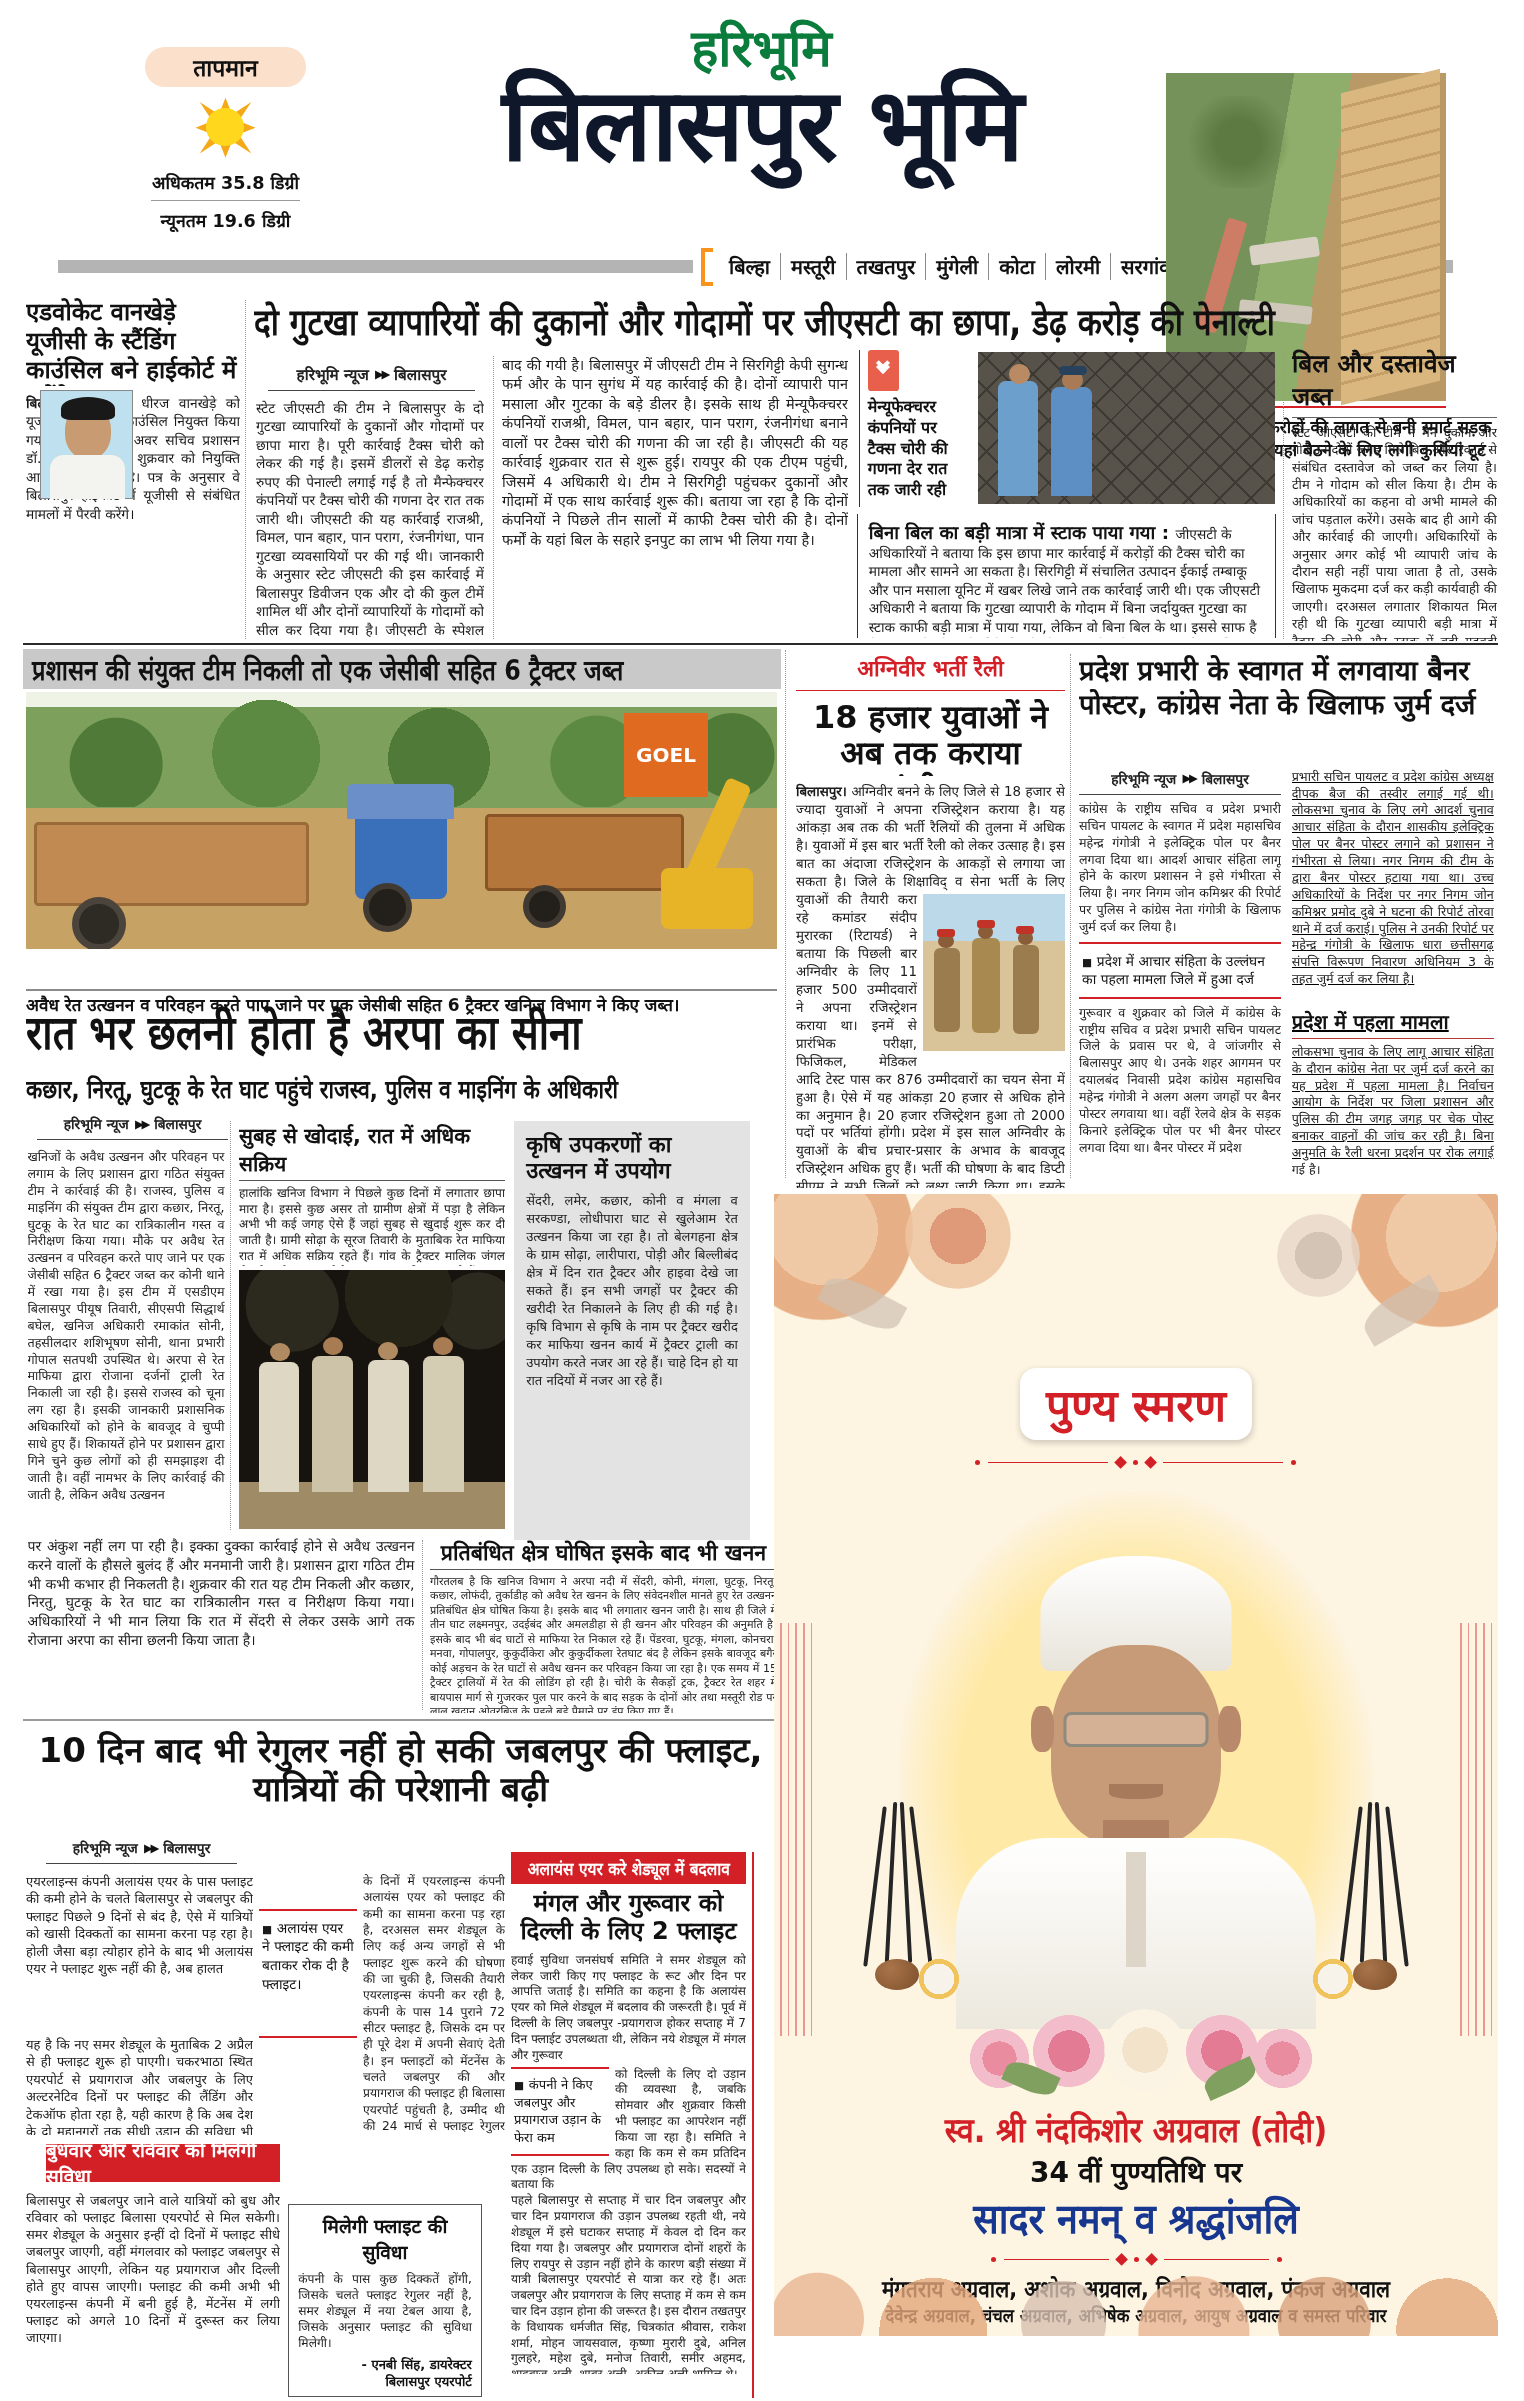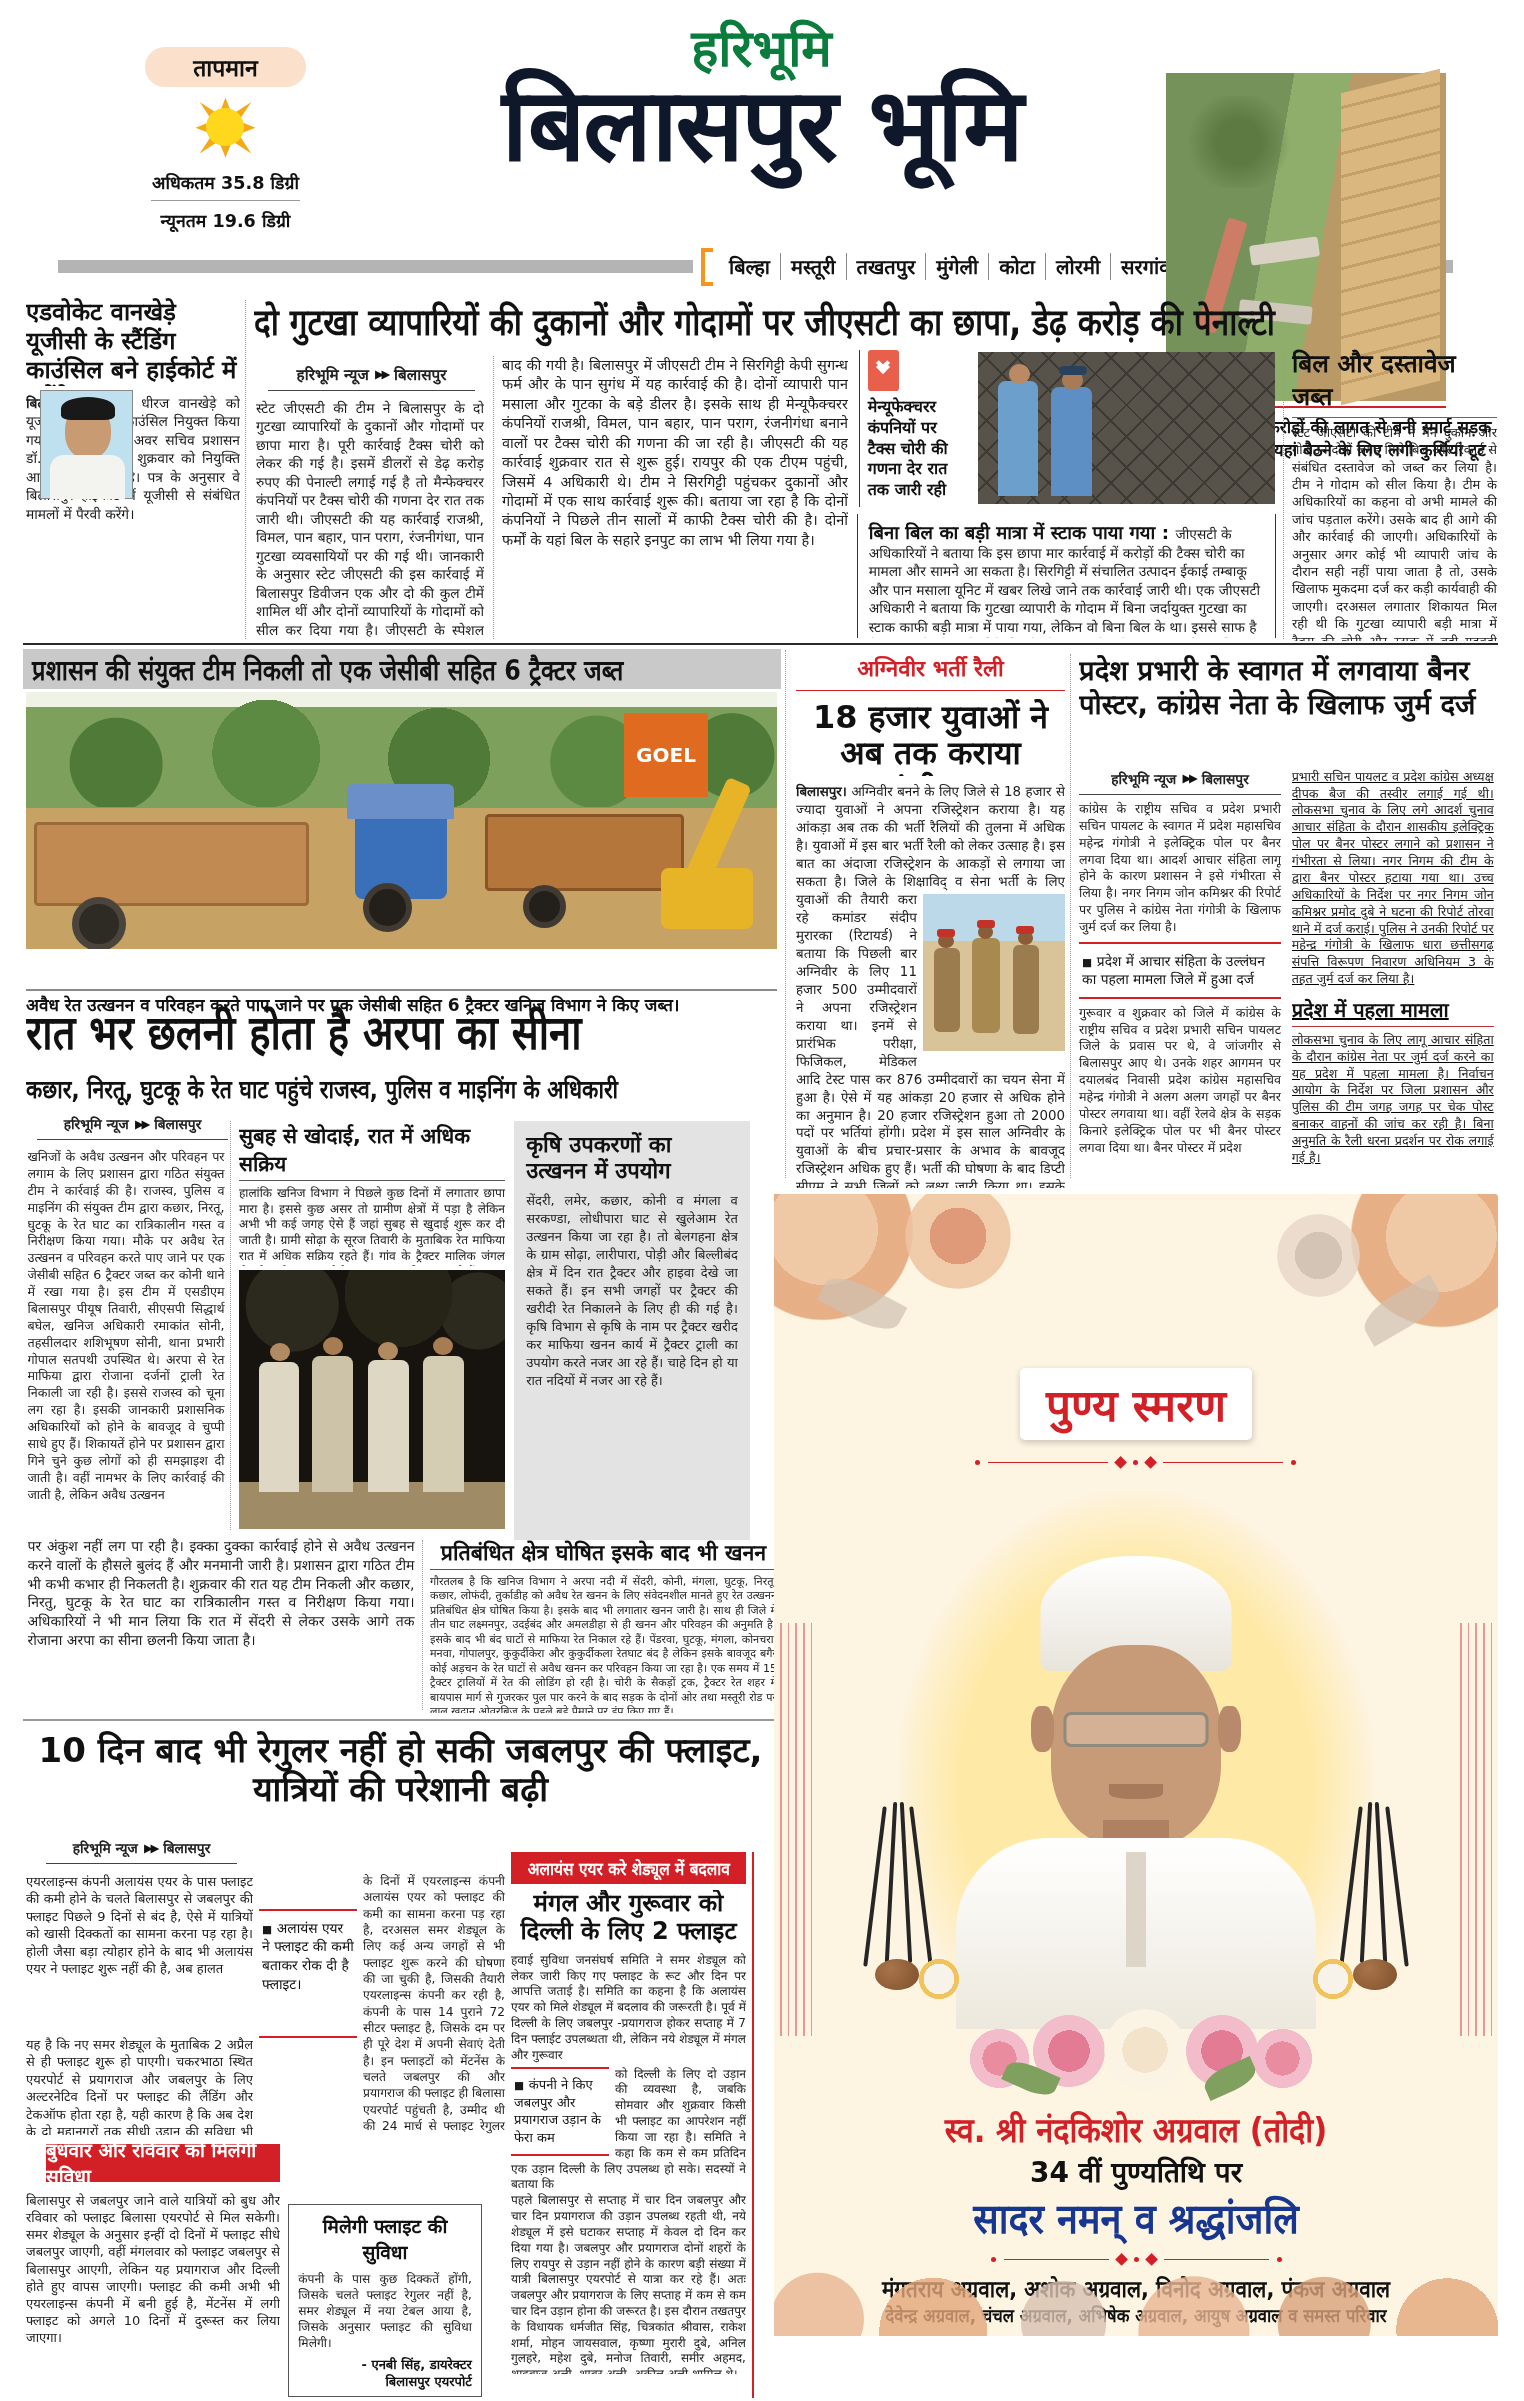--- a/index.html
+++ b/index.html
@@ -263,21 +263,21 @@
             <span>बिलासपुर</span>
           </div>
         <div class="body-txt" style="margin-top:6.1px;font-size:12.6px;">कांग्रेस के राष्ट्रीय सचिव व प्रदेश प्रभारी सचिन पायलट के स्वागत में प्रदेश महासचिव महेन्द्र गंगोत्री ने इलेक्ट्रिक पोल पर बैनर लगवा दिया था। आदर्श आचार संहिता लागू होने के कारण प्रशासन ने इसे गंभीरता से लिया है। नगर निगम जोन कमिश्नर की रिपोर्ट पर पुलिस ने कांग्रेस नेता गंगोत्री के खिलाफ जुर्म दर्ज कर लिया है।</div>
         <div class="quote-box" style="margin:6.1px 0;font-size:13.8px;">
           <span class="sq">■</span><span>प्रदेश में आचार संहिता के उल्लंघन का पहला मामला जिले में हुआ दर्ज</span>
         </div>
         <div class="body-txt" style="font-size:12.6px;">गुरूवार व शुक्रवार को जिले में कांग्रेस के राष्ट्रीय सचिव व प्रदेश प्रभारी सचिन पायलट जिले के प्रवास पर थे, वे जांजगीर से बिलासपुर आए थे। उनके शहर आगमन पर दयालबंद निवासी प्रदेश कांग्रेस महासचिव महेन्द्र गंगोत्री ने अलग अलग जगहों पर बैनर पोस्टर लगवाया था। वहीं रेलवे क्षेत्र के सड़क किनारे इलेक्ट्रिक पोल पर भी बैनर पोस्टर लगवा दिया था। बैनर पोस्टर में प्रदेश</div>
       </div>
       <div class="cut" style="width:202px;height:406px;text-decoration:underline;">
         <div class="body-txt" style="font-size:12.6px;">प्रभारी सचिन पायलट व प्रदेश कांग्रेस अध्यक्ष दीपक बैज की तस्वीर लगाई गई थी। लोकसभा चुनाव के लिए लगे आदर्श चुनाव आचार संहिता के दौरान शासकीय इलेक्ट्रिक पोल पर बैनर पोस्टर लगाने को प्रशासन ने गंभीरता से लिया। नगर निगम की टीम के द्वारा बैनर पोस्टर हटाया गया था। उच्च अधिकारियों के निर्देश पर नगर निगम जोन कमिश्नर प्रमोद दुबे ने घटना की रिपोर्ट तोरवा थाने में दर्ज कराई। पुलिस ने उनकी रिपोर्ट पर महेन्द्र गंगोत्री के खिलाफ धारा छत्तीसगढ़ संपत्ति विरूपण निवारण अधिनियम 3 के तहत जुर्म दर्ज कर लिया है।</div>
-        <div class="headline" style="font-size:20px;border-bottom:1.5px solid #b33;margin-top:8px;padding-bottom:3.1px;">प्रदेश में पहला मामला</div>
+        <div class="headline" style="font-size:20px;border-bottom:1.5px solid #b33;margin-top:20px;padding-bottom:3.1px;">प्रदेश में पहला मामला</div>
         <div class="body-txt" style="margin-top:4.6px;font-size:12.6px;">लोकसभा चुनाव के लिए लागू आचार संहिता के दौरान कांग्रेस नेता पर जुर्म दर्ज करने का यह प्रदेश में पहला मामला है। निर्वाचन आयोग के निर्देश पर जिला प्रशासन और पुलिस की टीम जगह जगह पर चेक पोस्ट बनाकर वाहनों की जांच कर रही है। बिना अनुमति के रैली धरना प्रदर्शन पर रोक लगाई गई है।</div>
       </div>
     </div>
   </div>
 
   <div class="abs headline center cut" style="left:23px;top:1731px;width:755px;font-size:34px;line-height:1.15;height:99px;">10 दिन बाद भी रेगुलर नहीं हो सकी जबलपुर की फ्लाइट, यात्रियों की परेशानी बढ़ी</div>
 
   <div class="abs" style="left:46px;top:1838px;width:191px;">
     <div class="byline" style="font-size:13.8px;">
         <span>हरिभूमि न्यूज</span>
@@ -329,21 +329,21 @@
     <div class="flower" style="left:-31px;top:-38px;width:199px;height:184px;background:radial-gradient(circle at 40% 40%,#eec4a0 0 34%,#e4a87c 34% 55%,transparent 56%);opacity:.9;"></div>
     <div class="flower" style="left:115px;top:-23px;width:138px;height:130px;background:radial-gradient(circle at 50% 50%,#d98a66 0 30%,#eec4a0 30% 55%,transparent 56%);opacity:.85;"></div>
     <div class="flower" style="right:-23px;top:-31px;width:199px;height:184px;background:radial-gradient(circle at 60% 40%,#eec4a0 0 34%,#e4a87c 34% 55%,transparent 56%);opacity:.9;"></div>
     <div class="flower" style="right:122px;top:7.7px;width:115px;height:107px;background:radial-gradient(circle at 50% 50%,#c9b8ab 0 30%,#e7d6c9 30% 52%,transparent 53%);opacity:.8;"></div>
     <div class="leaf" style="left:46px;top:92px;width:84px;height:35px;background:#cfc0b2;transform:rotate(28deg);opacity:.7;"></div>
     <div class="leaf" style="right:54px;top:99px;width:84px;height:35px;background:#cfc0b2;transform:rotate(-30deg);opacity:.7;"></div>
 
     <div class="abs" style="left:6.1px;top:429px;width:32px;height:413px;background:repeating-linear-gradient(90deg,rgba(214,76,76,.55) 0 1.5px,transparent 1.5px 7.7px);"></div>
     <div class="abs" style="right:6.1px;top:429px;width:32px;height:413px;background:repeating-linear-gradient(90deg,rgba(214,76,76,.55) 0 1.5px,transparent 1.5px 7.7px);"></div>
 
-    <div class="abs" style="left:50%;top:174px;transform:translateX(-50%);background:#fff;border-radius:5px;padding:6.1px 26px;box-shadow:0 2.3px 6.1px rgba(0,0,0,.18);">
+    <div class="abs" style="left:50%;top:174px;transform:translateX(-50%);background:#fff;border-radius:16px;padding:6.1px 26px;box-shadow:0 2.3px 6.1px rgba(0,0,0,.18);">
       <span class="bold" style="font-size:44px;color:#d32027;white-space:nowrap;">पुण्य स्मरण</span>
     </div>
     <div class="abs flourish" style="left:201px;top:264px;width:321px;">
       <span class="dot"></span>
         <span class="line"></span>
         <span class="dia"></span>
         <span class="dot"></span>
         <span class="dia"></span>
         <span class="line"></span>
         <span class="dot"></span>

